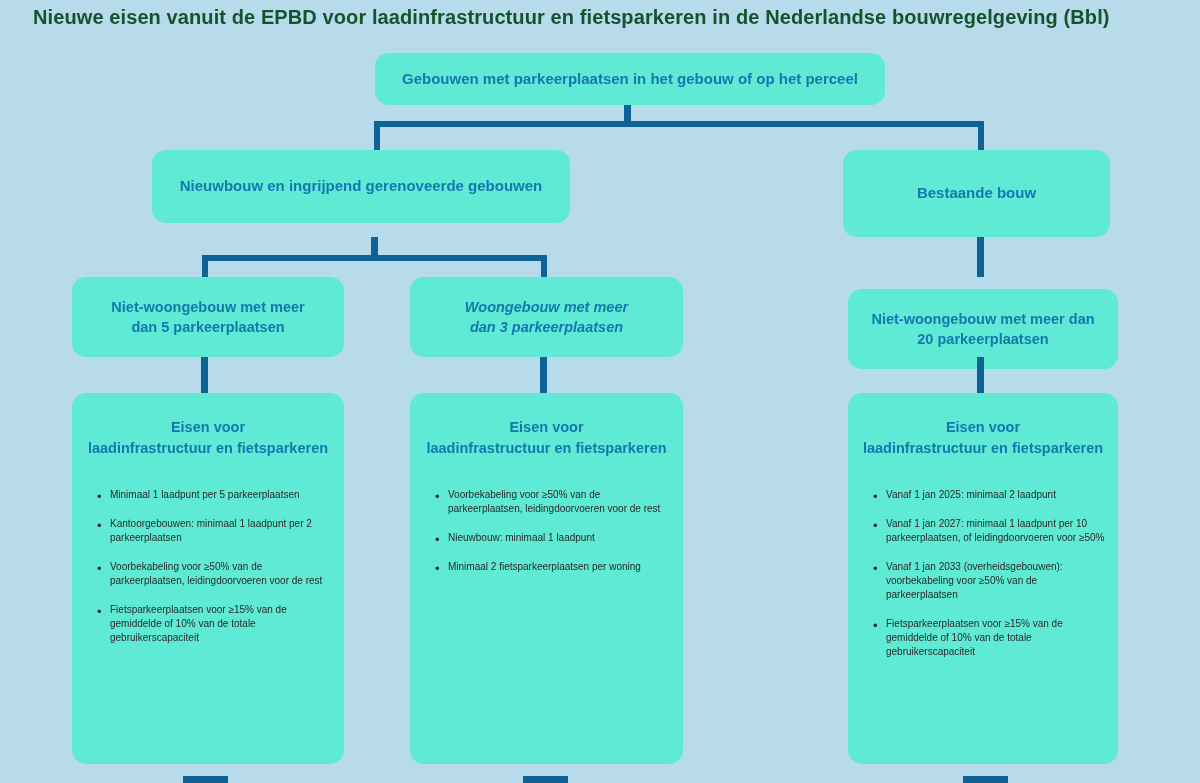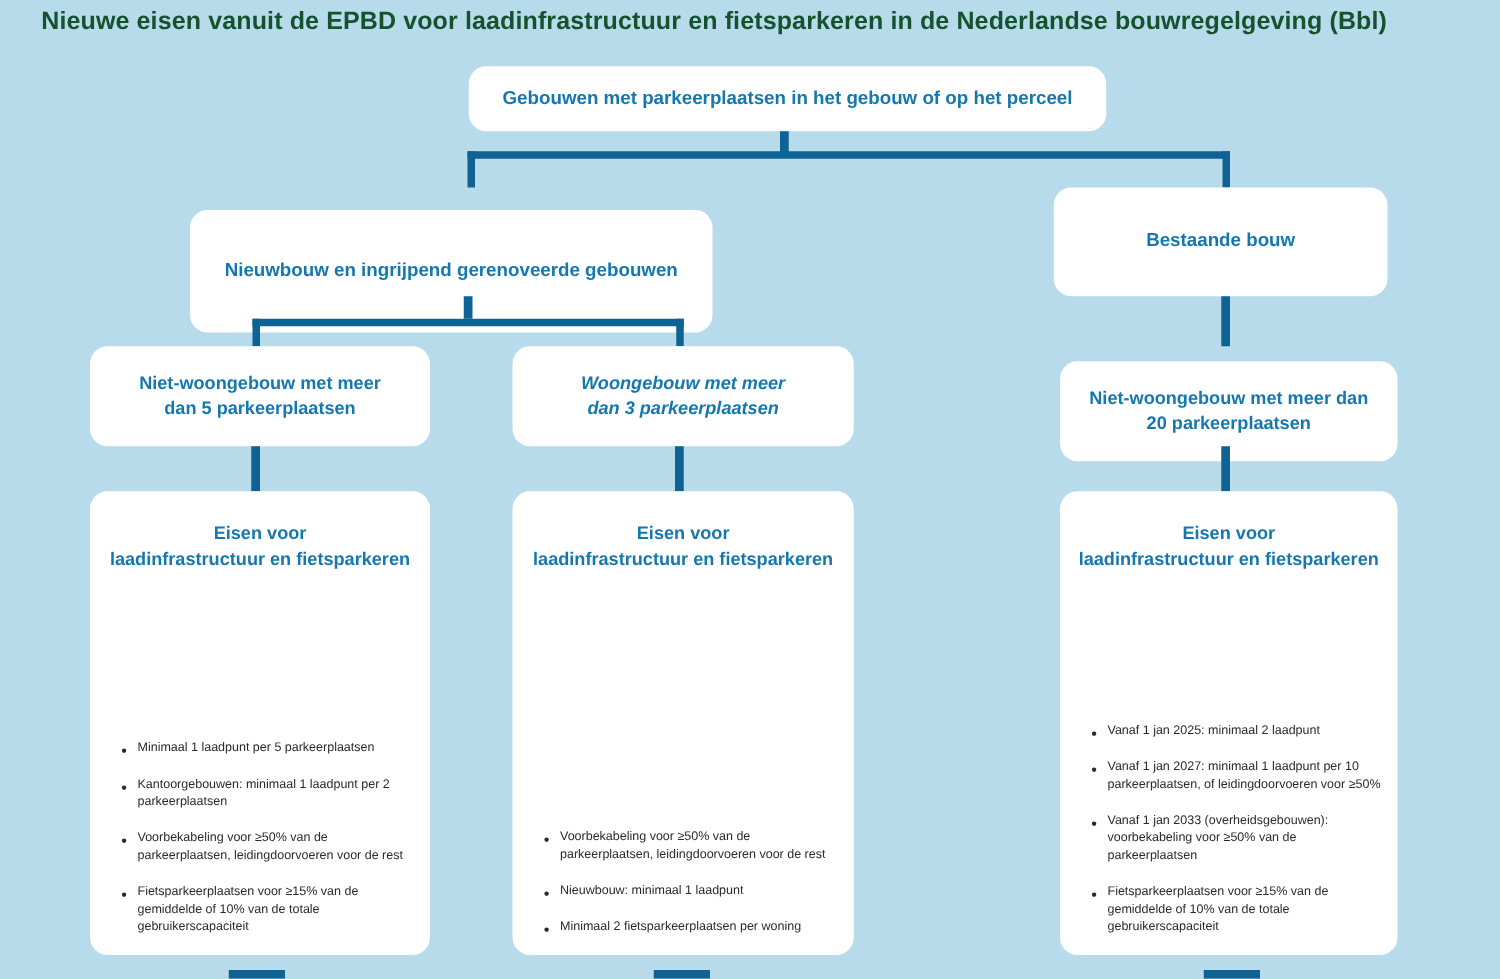--- a/index.html
+++ b/index.html
@@ -12,37 +12,36 @@
   .canvas { position: relative; width: 1200px; height: 783px; background: #b7dbeb; }
 
   .page-title {
     position: absolute; left: 33px; top: 6px; width: 1140px;
     font-size: 20px; font-weight: bold; color: #14532d;
     letter-spacing: 0.1px;
   }
 
   .box {
     position: absolute;
-    background: #ffffff;
+    background: #5eead4;
     border-radius: 14px;
     display: flex; flex-direction: column;
     align-items: center; justify-content: center;
     text-align: center;
     color: #1478af;
   }
   .box .node-label { font-weight: bold; font-size: 15px; line-height: 1.35; }
   .box .node-line { display: block; font-weight: bold; font-size: 14.5px; line-height: 1.4; }
 
   .connector { position: absolute; background: #0f6394; }
 
   .detail {
-    justify-content: space-between;
+    justify-content: flex-start;
     align-items: stretch;
     text-align: left;
-    gap: 36px;
   }
   .detail-heading {
     padding-top: 24px;
     text-align: center;
     color: #1478af;
   }
   .detail-heading .h-line {
     display: block; font-weight: bold; font-size: 14.5px; line-height: 1.45;
   }
   ul.bullets {
@@ -76,21 +75,21 @@
 
   <div class="box" style="left:375px; top:53px; width:510px; height:52px;">
     <span class="node-label">Gebouwen met parkeerplaatsen in het gebouw of op het perceel</span>
   </div>
 
   <div class="connector" style="left:624px; top:105px; width:7px; height:18px;"></div>
   <div class="connector" style="left:374px; top:121px; width:610px; height:6px;"></div>
   <div class="connector" style="left:374px; top:121px; width:6px; height:29px;"></div>
   <div class="connector" style="left:978px; top:121px; width:6px; height:29px;"></div>
 
-  <div class="box" style="left:152px; top:168px; width:418px; height:98px;justify-content:center;">
+  <div class="box" style="left:152px; top:150px; width:418px; height:73px;justify-content:center;">
     <span class="node-label">Nieuwbouw en ingrijpend gerenoveerde gebouwen</span>
   </div>
   <div class="box" style="left:843px; top:150px; width:267px; height:87px;">
     <span class="node-label">Bestaande bouw</span>
   </div>
 
   <div class="connector" style="left:371px; top:237px; width:7px; height:18px;"></div>
   <div class="connector" style="left:202px; top:255px; width:345px; height:6px;"></div>
   <div class="connector" style="left:202px; top:255px; width:6px; height:22px;"></div>
   <div class="connector" style="left:541px; top:255px; width:6px; height:22px;"></div>

